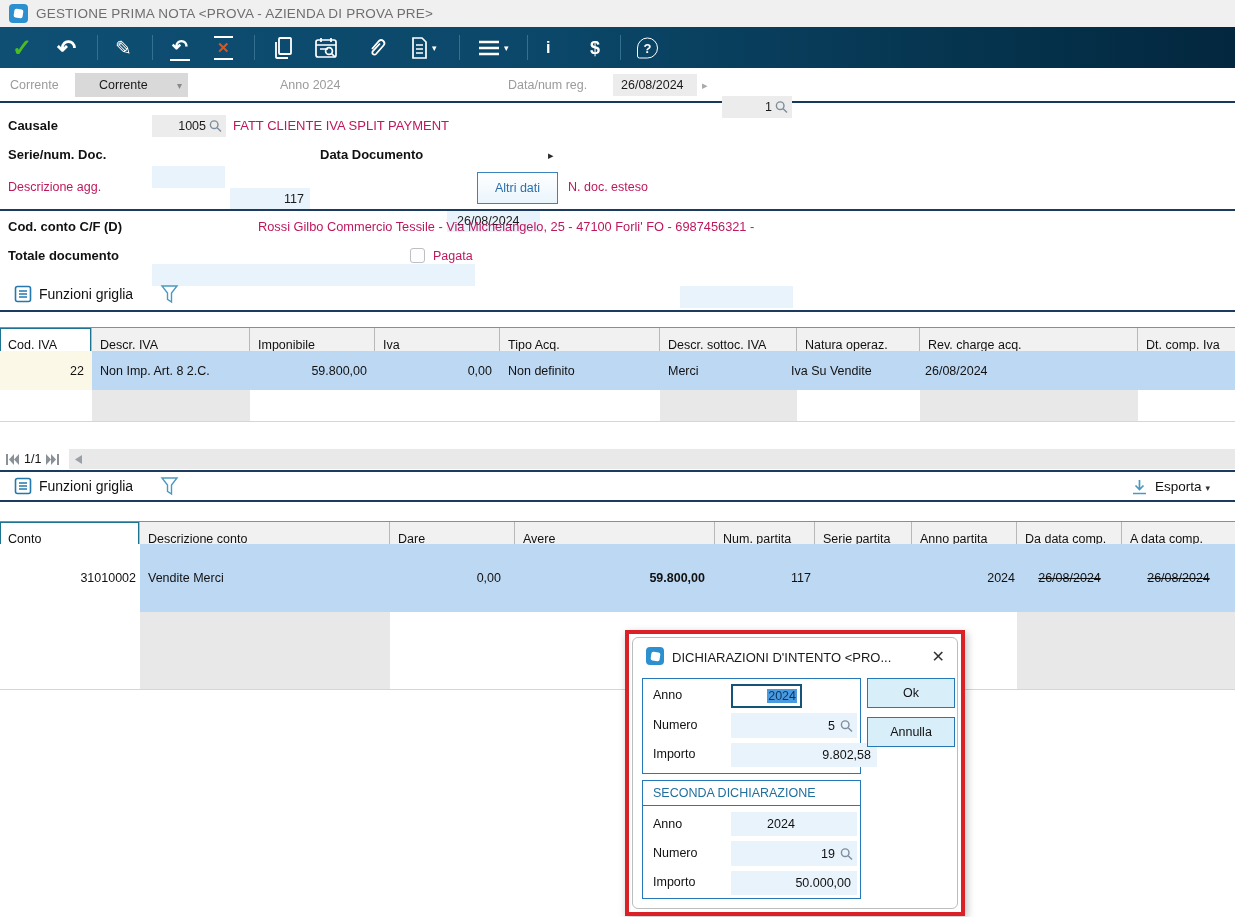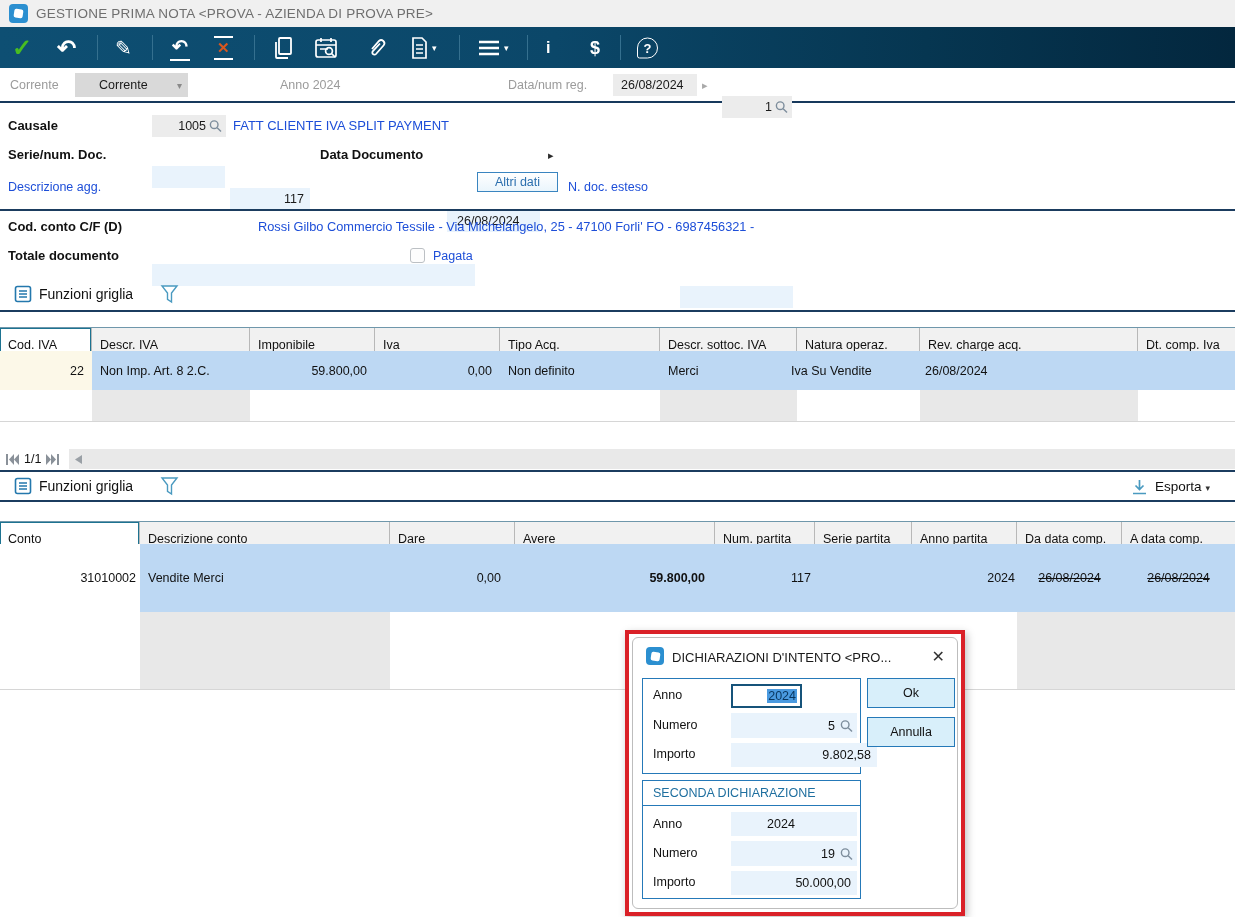--- a/index.html
+++ b/index.html
@@ -36,21 +36,21 @@
   .fld { height:22px; display:flex; align-items:center; font-size:12.5px; color:#1a1a1a; position:relative; }
   .fld.gray { background:#ececec; }
   .fld.blue { background:#e9f3fc; }
   .fld .val-r { width:100%; text-align:right; }
   .mag { position:absolute; right:4px; top:50%; transform:translateY(-50%); }
   .caret-r-gray { color:#a9a9a9; font-size:11px; }
   .caret-r-dark { color:#2a2a2a; font-size:11px; }
 
   
   .lbl-bold { font-weight:bold; font-size:13px; color:#111; }
-  .lbl-std  { font-size:12.5px; color:#1d4ed8; }
+  .lbl-std  { font-size:12.5px; color:#be185d; }
   .navline { left:0; width:1235px; height:2px; background:#1b3c5f; }
   .btn-altri { border:1px solid #3a85c0; background:linear-gradient(#ffffff,#eaf5fc); color:#2b6fae; font-size:12.5px; display:flex; align-items:center; justify-content:center; cursor:pointer; }
   .checkbox { width:15px; height:15px; border:1.5px solid #bcc0c4; border-radius:3px; background:#fdfdfd; cursor:pointer; }
 
   
   .fg-text { font-size:14px; color:#111; }
   .esporta-text { font-size:13.5px; color:#111; }
   .caret-small-dark { font-size:9px; color:#333; margin-left:4px; }
 
   
@@ -193,21 +193,21 @@
   <div class="abs lbl-bold" style="left:320px; top:147px;">Data Documento</div>
   <div class="abs fld blue" style="left:447px; top:144px; width:93px; padding-left:10px;">
     <span>26/08/2024</span>
   </div>
   <div class="abs caret-r-dark" style="left:548px; top:149px;">▸</div>
 
   <div class="abs lbl-std" style="left:8px; top:180px;">Descrizione agg.</div>
   <div class="abs fld blue" style="left:152px; top:176px; width:323px;">
     <span></span>
   </div>
-  <div class="abs btn-altri" style="left:477px; top:172px; width:81px; height:20px;">
+  <div class="abs btn-altri" style="left:477px; top:172px; width:81px; height:32px;">
     <span>Altri dati</span>
   </div>
   <div class="abs lbl-std" style="left:568px; top:180px;">N. doc. esteso</div>
   <div class="abs fld blue" style="left:680px; top:176px; width:113px;">
     <span></span>
   </div>
 
   <div class="abs navline" style="top:209px;"></div>
 
   <div class="abs lbl-bold" style="left:8px; top:219px;">Cod. conto C/F  (D)</div>

